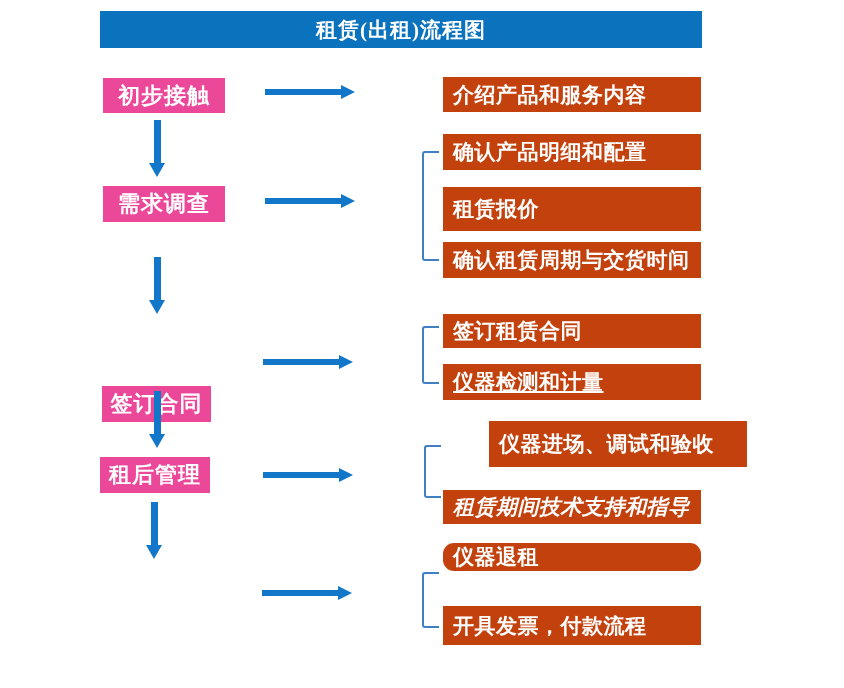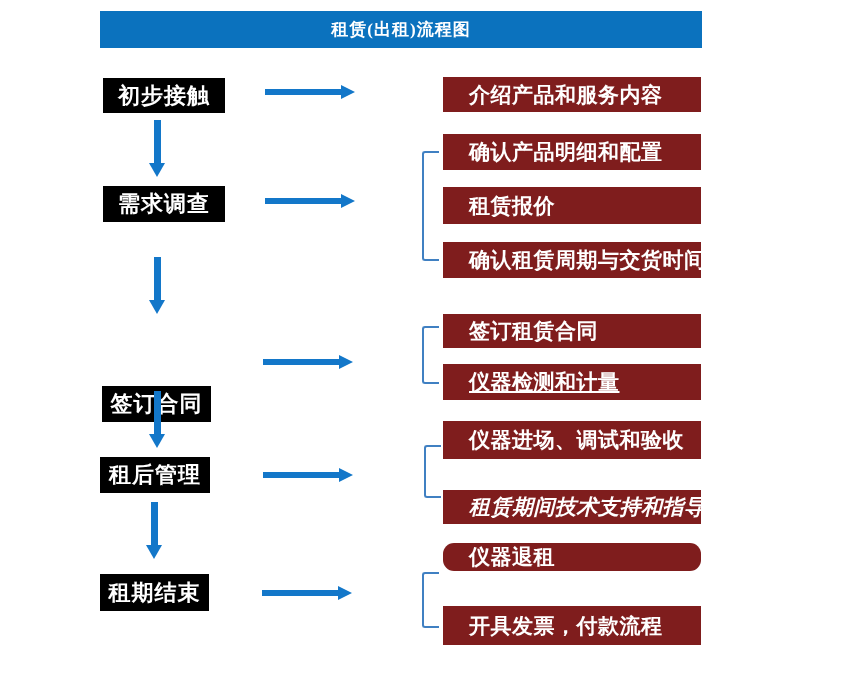--- a/index.html
+++ b/index.html
@@ -14,50 +14,50 @@
     height: 688px;
     background: #ffffff;
     overflow: hidden;
   }
   .titlebar {
     position: absolute;
     left: 100px; top: 11px;
     width: 602px; height: 37px;
     background: #0b72be;
     color: #ffffff;
-    font-size: 17px;
+    font-size: 21px;
     font-weight: bold;
     display: flex;
     align-items: center;
     justify-content: center;
     letter-spacing: 1px;
   }
   .lbox {
     position: absolute;
-    background: #000000;
+    background: #ec4899;
     color: #ffffff;
     font-size: 22px;
     font-weight: bold;
     display: flex;
     align-items: center;
     justify-content: center;
     letter-spacing: 1px;
     white-space: nowrap;
   }
   .rbox {
     position: absolute;
     left: 443px;
     width: 258px;
-    background: #7f1d1d;
+    background: #c2410c;
     color: #ffffff;
     font-size: 21px;
     font-weight: bold;
     display: flex;
     align-items: center;
-    padding-left: 26px;
+    padding-left: 10px;
     box-sizing: border-box;
     letter-spacing: 0.5px;
     white-space: nowrap;
   }
   .ha {
     position: absolute;
     display: flex;
     align-items: center;
   }
   .ha-shaft { width: 76px; height: 6px; background: #1377c9; }
@@ -93,21 +93,20 @@
 <body>
 
 <div id="canvas">
 
   <div class="titlebar">租赁(出租)流程图</div>
 
   <div class="lbox" style="left:103px; top:78px;  width:122px; height:35px;">初步接触</div>
   <div class="lbox" style="left:103px; top:186px; width:122px; height:36px;">需求调查</div>
   <div class="lbox" style="left:102px; top:344px; width:109px; height:36px;margin-top:42px;">签订合同</div>
   <div class="lbox" style="left:100px; top:457px; width:110px; height:36px;">租后管理</div>
-  <div class="lbox" style="left:100px; top:574px; width:109px; height:37px;">租期结束</div>
 
   <div class="va" style="left:149px; top:120px;">
       <div class="va-shaft"></div>
       <div class="va-head"></div>
     </div>
   <div class="va" style="left:149px; top:257px;">
       <div class="va-shaft"></div>
       <div class="va-head"></div>
     </div>
   <div class="va" style="left:149px; top:391px;">
@@ -140,22 +139,22 @@
       <div class="ha-head"></div>
     </div>
 
   <div class="bracket" style="left:422px; top:151px; height:110px;"></div>
   <div class="bracket" style="left:422px; top:326px; height:58px;"></div>
   <div class="bracket" style="left:424px; top:445px; height:53px;"></div>
   <div class="bracket" style="left:422px; top:572px; height:56px;"></div>
 
   <div class="rbox" style="top:77px;  height:35px;">介绍产品和服务内容</div>
   <div class="rbox" style="top:134px; height:36px;text-align:right;">确认产品明细和配置</div>
-  <div class="rbox" style="top:187px; height:37px;text-align:center;">租赁报价</div>
+  <div class="rbox" style="top:187px; height:44px;text-align:center;">租赁报价</div>
   <div class="rbox" style="top:242px; height:36px;">确认租赁周期与交货时间</div>
   <div class="rbox" style="top:314px; height:34px;">签订租赁合同</div>
   <div class="rbox" style="top:364px; height:36px;text-decoration:underline;">仪器检测和计量</div>
-  <div class="rbox" style="top:421px; height:38px;">仪器进场、调试和验收</div>
+  <div class="rbox" style="top:421px; height:46px;margin-left:46px;">仪器进场、调试和验收</div>
   <div class="rbox" style="top:490px; height:34px;font-style:italic;">租赁期间技术支持和指导</div>
   <div class="rbox" style="top:543px; height:28px;border-radius:11px;">仪器退租</div>
   <div class="rbox" style="top:606px; height:39px;">开具发票，付款流程</div>
 
 </div>
 
 </body></html>

